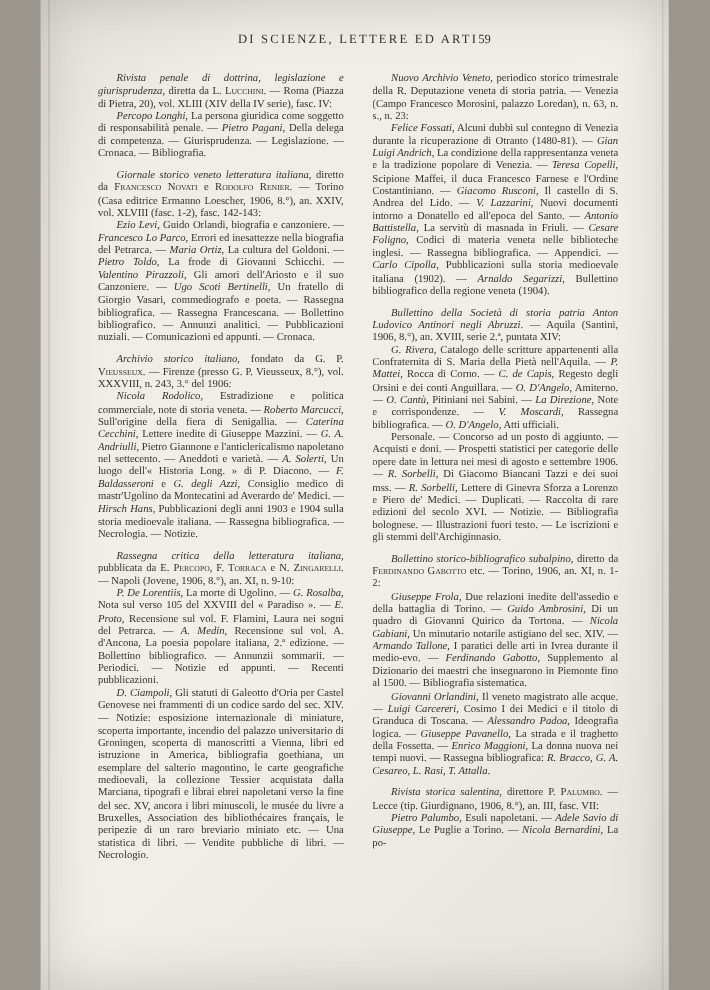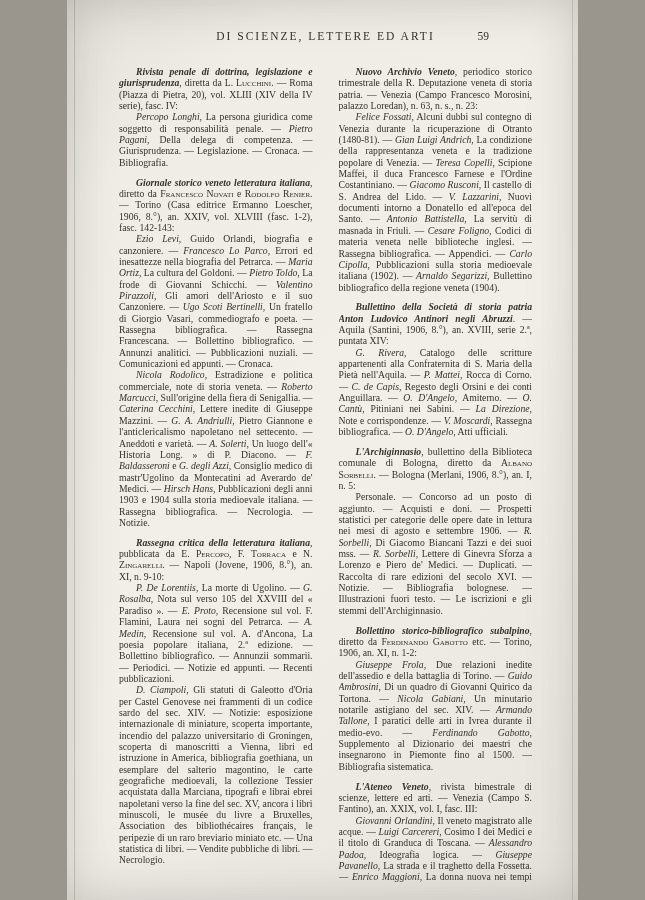--- a/index.html
+++ b/index.html
@@ -2,21 +2,21 @@
 <html><head>
 <meta charset="utf-8">
 <style>
   html, body { margin:0; padding:0; }
   body {
     background:#9a968e;
     font-family:"Liberation Serif","DejaVu Serif",serif;
   }
   .page {
     position:relative;
-    width:511px; height:900px;
+    width:571px; height:900px;
     margin:0 auto;
     background:linear-gradient(135deg,#e2e0d9 0%,#efede6 16%,#f1efe8 55%,#e6e4dd 100%);
     box-shadow:inset 0 0 50px rgba(90,85,72,.28);
     color:#35312b;
     overflow:hidden;
   }
   .page::before {
     content:""; position:absolute; left:7px; top:0; bottom:0; width:1px;
     background:rgba(80,75,65,.22);
   }
@@ -30,68 +30,68 @@
     font-size:11.5px;
   }
   .header-title {
     grid-column:2;
     text-align:center;
     letter-spacing:2px;
     white-space:nowrap;
   }
   .page-number {
     grid-column:3;
-    text-align:center;
+    text-align:left;
     letter-spacing:0;
   }
   .cols {
     position:absolute; top:66px; left:52px; right:46px; bottom:16px;
     display:flex; gap:26px;
   }
   .col {
     flex:1 1 0;
     min-width:0;
     text-align:justify;
     font-size:9.7px;
     line-height:11.35px;
     overflow:hidden;
   }
   .col p { margin:0; text-indent:17px; }
   .col p.entry-head { margin-top:8.5px; }
   .col > p:first-child { margin-top:0; }
-  .seg-t { font-style:italic; font-weight:bold; }
+  .seg-t { font-style:italic; font-weight:normal; }
   .seg-i { font-style:italic; }
   .seg-c { font-variant:small-caps;margin-top:12px; }
 </style>
 </head>
 <body>
 
 <div class="page">
   <header class="page-header">
     <div class="header-title">DI SCIENZE, LETTERE ED ARTI</div>
     <div class="page-number">59</div>
   </header>
   <main class="cols">
     <div class="col">
         <p class="entry-head"><span class="seg-t">Rivista penale di dottrina, legislazione e giurisprudenza</span><span class="seg-p">, diretta da </span><span class="seg-c">L. Lucchini</span><span class="seg-p">. — Roma (Piazza di Pietra, 20), vol. XLIII (XIV della IV serie), fasc. IV:</span></p>
         <p class="entry-body"><span class="seg-i">Percopo Longhi</span><span class="seg-p">, La persona giuridica come soggetto di responsabilità penale. — </span><span class="seg-i">Pietro Pagani</span><span class="seg-p">, Della delega di competenza. — Giurisprudenza. — Legislazione. — Cronaca. — Bibliografia.</span></p>
         <p class="entry-head"><span class="seg-t">Giornale storico veneto letteratura italiana</span><span class="seg-p">, diretto da </span><span class="seg-c">Francesco Novati</span><span class="seg-p"> e </span><span class="seg-c">Rodolfo Renier</span><span class="seg-p">. — Torino (Casa editrice Ermanno Loescher, 1906, 8.°), an. XXIV, vol. XLVIII (fasc. 1-2), fasc. 142-143:</span></p>
         <p class="entry-body"><span class="seg-i">Ezio Levi</span><span class="seg-p">, Guido Orlandi, biografia e canzoniere. — </span><span class="seg-i">Francesco Lo Parco</span><span class="seg-p">, Errori ed inesattezze nella biografia del Petrarca. — </span><span class="seg-i">Maria Ortiz</span><span class="seg-p">, La cultura del Goldoni. — </span><span class="seg-i">Pietro Toldo</span><span class="seg-p">, La frode di Giovanni Schicchi. — </span><span class="seg-i">Valentino Pirazzoli</span><span class="seg-p">, Gli amori dell'Ariosto e il suo Canzoniere. — </span><span class="seg-i">Ugo Scoti Bertinelli</span><span class="seg-p">, Un fratello di Giorgio Vasari, commediografo e poeta. — Rassegna bibliografica. — Rassegna Francescana. — Bollettino bibliografico. — Annunzi analitici. — Pubblicazioni nuziali. — Comunicazioni ed appunti. — Cronaca.</span></p>
+        <p class="entry-head"><span class="seg-t">Archivio storico italiano</span><span class="seg-p">, fondato da </span><span class="seg-c">G. P. Vieusseux</span><span class="seg-p">. — Firenze (presso G. P. Vieusseux, 8.°), vol. XXXVIII, n. 243, 3.° del 1906:</span></p>
         <p class="entry-body"><span class="seg-i">Nicola Rodolico</span><span class="seg-p">, Estradizione e politica commerciale, note di storia veneta. — </span><span class="seg-i">Roberto Marcucci</span><span class="seg-p">, Sull'origine della fiera di Senigallia. — </span><span class="seg-i">Caterina Cecchini</span><span class="seg-p">, Lettere inedite di Giuseppe Mazzini. — </span><span class="seg-i">G. A. Andriulli</span><span class="seg-p">, Pietro Giannone e l'anticlericalismo napoletano nel settecento. — Aneddoti e varietà. — </span><span class="seg-i">A. Solerti</span><span class="seg-p">, Un luogo dell'« Historia Long. » di P. Diacono. — </span><span class="seg-i">F. Baldasseroni</span><span class="seg-p"> e </span><span class="seg-i">G. degli Azzi</span><span class="seg-p">, Consiglio medico di mastr'Ugolino da Montecatini ad Averardo de' Medici. — </span><span class="seg-i">Hirsch Hans</span><span class="seg-p">, Pubblicazioni degli anni 1903 e 1904 sulla storia medioevale italiana. — Rassegna bibliografica. — Necrologia. — Notizie.</span></p>
         <p class="entry-head"><span class="seg-t">Rassegna critica della letteratura italiana</span><span class="seg-p">, pubblicata da </span><span class="seg-c">E. Percopo, F. Torraca</span><span class="seg-p"> e </span><span class="seg-c">N. Zingarelli</span><span class="seg-p">. — Napoli (Jovene, 1906, 8.°), an. XI, n. 9-10:</span></p>
         <p class="entry-body"><span class="seg-i">P. De Lorentiis</span><span class="seg-p">, La morte di Ugolino. — </span><span class="seg-i">G. Rosalba</span><span class="seg-p">, Nota sul verso 105 del XXVIII del « Paradiso ». — </span><span class="seg-i">E. Proto</span><span class="seg-p">, Recensione sul vol. F. Flamini, Laura nei sogni del Petrarca. — </span><span class="seg-i">A. Medin</span><span class="seg-p">, Recensione sul vol. A. d'Ancona, La poesia popolare italiana, 2.ª edizione. — Bollettino bibliografico. — Annunzii sommarii. — Periodici. — Notizie ed appunti. — Recenti pubblicazioni.</span></p>
         <p class="entry-body"><span class="seg-i">D. Ciampoli</span><span class="seg-p">, Gli statuti di Galeotto d'Oria per Castel Genovese nei frammenti di un codice sardo del sec. XIV. — Notizie: esposizione internazionale di miniature, scoperta importante, incendio del palazzo universitario di Groningen, scoperta di manoscritti a Vienna, libri ed istruzione in America, bibliografia goethiana, un esemplare del salterio magontino, le carte geografiche medioevali, la collezione Tessier acquistata dalla Marciana, tipografi e librai ebrei napoletani verso la fine del sec. XV, ancora i libri minuscoli, le musée du livre a Bruxelles, Association des bibliothécaires français, le peripezie di un raro breviario miniato etc. — Una statistica di libri. — Vendite pubbliche di libri. — Necrologio.</span></p>
       </div>
     <div class="col">
         <p class="entry-head"><span class="seg-t">Nuovo Archivio Veneto</span><span class="seg-p">, periodico storico trimestrale della R. Deputazione veneta di storia patria. — Venezia (Campo Francesco Morosini, palazzo Loredan), n. 63, n. s., n. 23:</span></p>
         <p class="entry-body"><span class="seg-i">Felice Fossati</span><span class="seg-p">, Alcuni dubbi sul contegno di Venezia durante la ricuperazione di Otranto (1480-81). — </span><span class="seg-i">Gian Luigi Andrich</span><span class="seg-p">, La condizione della rappresentanza veneta e la tradizione popolare di Venezia. — </span><span class="seg-i">Teresa Copelli</span><span class="seg-p">, Scipione Maffei, il duca Francesco Farnese e l'Ordine Costantiniano. — </span><span class="seg-i">Giacomo Rusconi</span><span class="seg-p">, Il castello di S. Andrea del Lido. — </span><span class="seg-i">V. Lazzarini</span><span class="seg-p">, Nuovi documenti intorno a Donatello ed all'epoca del Santo. — </span><span class="seg-i">Antonio Battistella</span><span class="seg-p">, La servitù di masnada in Friuli. — </span><span class="seg-i">Cesare Foligno</span><span class="seg-p">, Codici di materia veneta nelle biblioteche inglesi. — Rassegna bibliografica. — Appendici. — </span><span class="seg-i">Carlo Cipolla</span><span class="seg-p">, Pubblicazioni sulla storia medioevale italiana (1902). — </span><span class="seg-i">Arnaldo Segarizzi</span><span class="seg-p">, Bullettino bibliografico della regione veneta (1904).</span></p>
         <p class="entry-head"><span class="seg-t">Bullettino della Società di storia patria Anton Ludovico Antinori negli Abruzzi</span><span class="seg-p">. — Aquila (Santini, 1906, 8.°), an. XVIII, serie 2.ª, puntata XIV:</span></p>
         <p class="entry-body"><span class="seg-i">G. Rivera</span><span class="seg-p">, Catalogo delle scritture appartenenti alla Confraternita di S. Maria della Pietà nell'Aquila. — </span><span class="seg-i">P. Mattei</span><span class="seg-p">, Rocca di Corno. — </span><span class="seg-i">C. de Capis</span><span class="seg-p">, Regesto degli Orsini e dei conti Anguillara. — </span><span class="seg-i">O. D'Angelo</span><span class="seg-p">, Amiterno. — </span><span class="seg-i">O. Cantù</span><span class="seg-p">, Pitiniani nei Sabini. — </span><span class="seg-i">La Direzione</span><span class="seg-p">, Note e corrispondenze. — </span><span class="seg-i">V. Moscardi</span><span class="seg-p">, Rassegna bibliografica. — </span><span class="seg-i">O. D'Angelo</span><span class="seg-p">, Atti ufficiali.</span></p>
-        <p class="entry-head"><span class="seg-t">L'Archiginnasio</span><span class="seg-p">, bullettino della Biblioteca comunale di Bologna, diretto da </span><span class="seg-c">Albano Sorbelli</span><span class="seg-p">. — Bologna (Merlani, 1906, 8.°), an. I, n. 5:</span></p>
         <p class="entry-body"><span class="seg-p">Personale. — Concorso ad un posto di aggiunto. — Acquisti e doni. — Prospetti statistici per categorie delle opere date in lettura nei mesi di agosto e settembre 1906. — </span><span class="seg-i">R. Sorbelli</span><span class="seg-p">, Di Giacomo Biancani Tazzi e dei suoi mss. — </span><span class="seg-i">R. Sorbelli</span><span class="seg-p">, Lettere di Ginevra Sforza a Lorenzo e Piero de' Medici. — Duplicati. — Raccolta di rare edizioni del secolo XVI. — Notizie. — Bibliografia bolognese. — Illustrazioni fuori testo. — Le iscrizioni e gli stemmi dell'Archiginnasio.</span></p>
         <p class="entry-head"><span class="seg-t">Bollettino storico-bibliografico subalpino</span><span class="seg-p">, diretto da </span><span class="seg-c">Ferdinando Gabotto</span><span class="seg-p"> etc. — Torino, 1906, an. XI, n. 1-2:</span></p>
         <p class="entry-body"><span class="seg-i">Giuseppe Frola</span><span class="seg-p">, Due relazioni inedite dell'assedio e della battaglia di Torino. — </span><span class="seg-i">Guido Ambrosini</span><span class="seg-p">, Di un quadro di Giovanni Quirico da Tortona. — </span><span class="seg-i">Nicola Gabiani</span><span class="seg-p">, Un minutario notarile astigiano del sec. XIV. — </span><span class="seg-i">Armando Tallone</span><span class="seg-p">, I paratici delle arti in Ivrea durante il medio-evo. — </span><span class="seg-i">Ferdinando Gabotto</span><span class="seg-p">, Supplemento al Dizionario dei maestri che insegnarono in Piemonte fino al 1500. — Bibliografia sistematica.</span></p>
-        <p class="entry-head"><span class="seg-t">L'Ateneo Veneto</span><span class="seg-p">, rivista bimestrale di scienze, lettere ed arti. — Venezia (Campo S. Fantino), an. XXIX, vol. I, fasc. III:</span></p>
         <p class="entry-body"><span class="seg-i">Giovanni Orlandini</span><span class="seg-p">, Il veneto magistrato alle acque. — </span><span class="seg-i">Luigi Carcereri</span><span class="seg-p">, Cosimo I dei Medici e il titolo di Granduca di Toscana. — </span><span class="seg-i">Alessandro Padoa</span><span class="seg-p">, Ideografia logica. — </span><span class="seg-i">Giuseppe Pavanello</span><span class="seg-p">, La strada e il traghetto della Fossetta. — </span><span class="seg-i">Enrico Maggioni</span><span class="seg-p">, La donna nuova nei tempi nuovi. — Rassegna bibliografica: </span><span class="seg-i">R. Bracco, G. A. Cesareo, L. Rasi, T. Attalla</span><span class="seg-p">.</span></p>
+        <p class="entry-head"><span class="seg-t">Rivista storica salentina</span><span class="seg-p">, direttore </span><span class="seg-c">P. Palumbo</span><span class="seg-p">. — Lecce (tip. Giurdignano, 1906, 8.°), an. III, fasc. VII:</span></p>
         <p class="entry-body"><span class="seg-i">Pietro Palumbo</span><span class="seg-p">, Esuli napoletani. — </span><span class="seg-i">Adele Savio di Giuseppe</span><span class="seg-p">, Le Puglie a Torino. — </span><span class="seg-i">Nicola Bernardini</span><span class="seg-p">, La po-</span></p>
       </div>
   </main>
 </div>
 
 </body></html>

